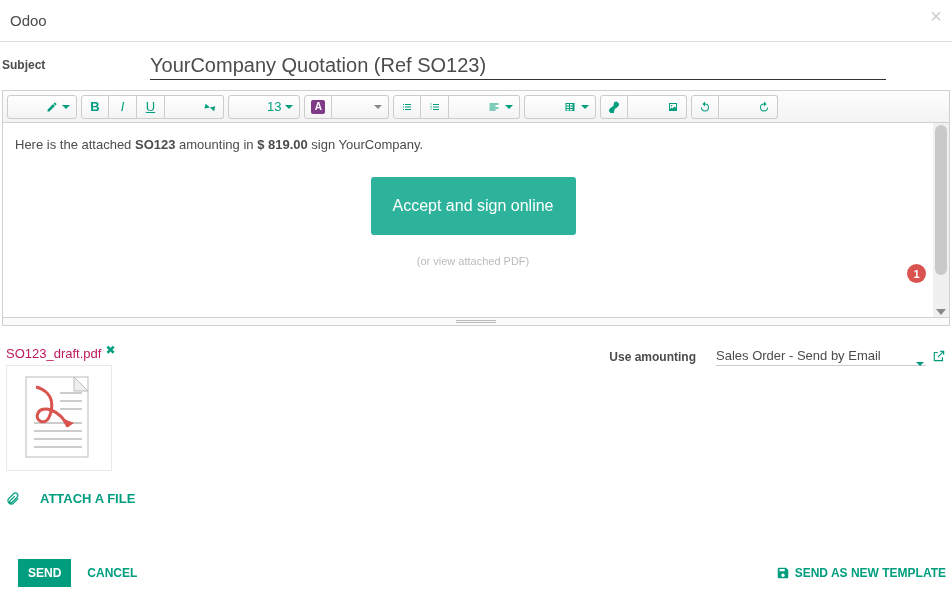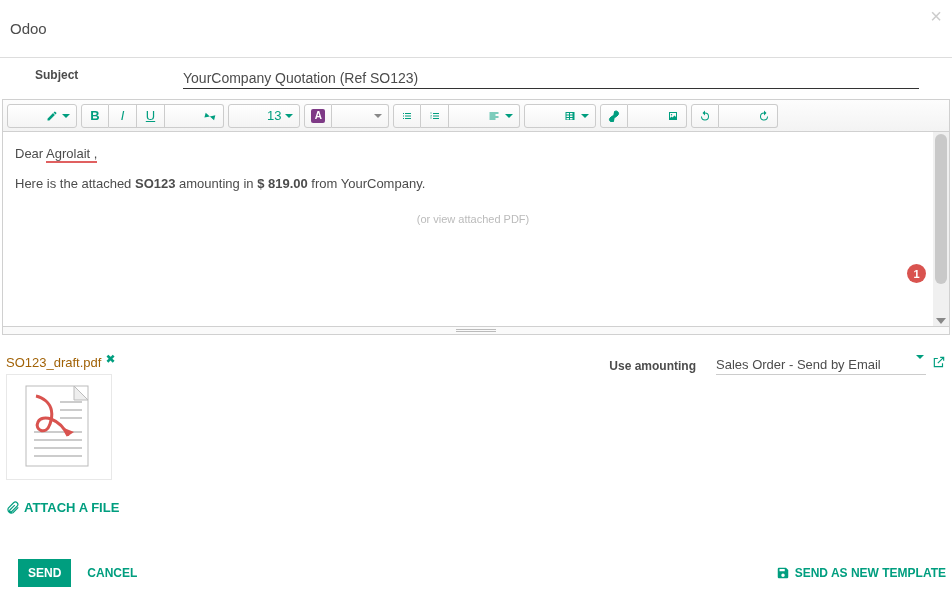--- a/index.html
+++ b/index.html
@@ -1,24 +1,24 @@
 <!DOCTYPE html>
 <html><head>
 <meta charset="utf-8">
 <style>
   * { box-sizing: border-box; margin: 0; padding: 0; }
   body { font-family: -apple-system, BlinkMacSystemFont, "Segoe UI", Arial, sans-serif; font-size: 13px; color: #4c4c4c; background: #fff; width: 952px; height: 597px; overflow: hidden; position: relative; }
 
-  .modal-header { padding: 20px 10px; border-bottom: 1px solid #ddd; position: relative; }
+  .modal-header { padding: 12px 10px; border-bottom: 1px solid #ddd; position: relative; }
   .modal-title { font-size: 15px; color: #4c4c4c; font-weight: 400; }
   .modal-close { position: absolute; right: 10px; top: 6px; font-size: 20px; color: #ccc; cursor: pointer; line-height: 1; }
 
-  .subject-row { display: flex; align-items: flex-start; padding: 10px 2px 6px 2px; margin-left: 33px; }
+  .subject-row { display: flex; align-items: center; padding: 10px 2px 6px 2px; }
   .subject-label { font-weight: 700; font-size: 12px; width: 148px; color: #4c4c4c; padding-bottom: 2px; }
-  .subject-input { flex: 1; border: none; border-bottom: 1px solid #333; font-size: 14px; color: #4c4c4c; padding: 2px 0; outline: none; background: transparent; max-width: 736px; }
+  .subject-input { flex: 1; border: none; border-bottom: 1px solid #333; font-size: 20px; color: #4c4c4c; padding: 2px 0; outline: none; background: transparent; max-width: 736px; }
 
   .editor-box { border: 1px solid #d0d0d0; margin: 4px 2px 0 2px; position: relative; }
   .toolbar { background: linear-gradient(#fdfdfd,#f3f3f3); border-bottom: 1px solid #d0d0d0; padding: 4px 4px; display: flex; gap: 4px; align-items: center; height: 32px; }
   .btn-grp { display: flex; }
   .tbtn { border: 1px solid #ccc; background: linear-gradient(#fff,#f4f4f4); color: #009e7f; height: 24px; min-width: 28px; padding: 0 6px; display: flex; align-items: center; justify-content: center; cursor: pointer; font-size: 13px; }
   .tbtn + .tbtn { border-left: none; }
   .tbtn:first-child { border-radius: 3px 0 0 3px; }
   .tbtn:last-child { border-radius: 0 3px 3px 0; padding-left: 38px; }
   .tbtn.solo { border-radius: 3px; }
   .tbtn .caret { margin-left: 4px; }
@@ -39,28 +39,28 @@
   .or-view { text-align: center; color: #bbb; font-size: 11px; margin-top: 20px; }
 
   .badge { position: absolute; right: 26px; top: 264px; width: 19px; height: 19px; border-radius: 50%; background: #d9534f; color: #fff; font-size: 11px; display: flex; align-items: center; justify-content: center; font-weight: 700; z-index: 5; }
 
   .resize-handle { height: 8px; background: #fafafa; border: 1px solid #d0d0d0; border-top: none; margin: 0 2px; display: flex; align-items: center; justify-content: center; cursor: ns-resize; }
   .resize-handle .grip { width: 40px; height: 3px; border-top: 1px solid #bbb; border-bottom: 1px solid #bbb; }
 
   .mid-row { display: flex; padding: 20px 6px 0 6px; }
   .attach-col { width: 360px; }
   .attach-name-row { display: flex; align-items: center; gap: 4px; margin-bottom: 4px; }
-  .attach-name { color: #a16207; font-size: 13px; }
+  .attach-name { color: #be185d; font-size: 13px; }
   .attach-remove { color: #009e7f; font-size: 12px; cursor: pointer; position: relative; top: -4px; }
   .attach-thumb { width: 106px; height: 106px; border: 1px solid #e8e8e8; background: #fff; display: flex; align-items: center; justify-content: center; }
-  .attach-link { margin-top: 20px; color: #009e7f; font-size: 13px; font-weight: 700; display: flex; align-items: center; gap: 4px; cursor: pointer; }
+  .attach-link { margin-top: 20px; color: #009e7f; font-size: 13px; font-weight: 700; display: flex; align-items: center; gap: 20px; cursor: pointer; }
 
   .template-col { flex: 1; display: flex; align-items: flex-start; gap: 20px; justify-content: flex-end; }
   .template-label { font-weight: 700; font-size: 12px; color: #4c4c4c; padding-top: 4px; }
-  .template-select-wrap { display: flex; align-items: flex-start; gap: 8px; }
+  .template-select-wrap { display: flex; align-items: flex-end; gap: 8px; }
   .template-select { border: none; border-bottom: 1px solid #ccc; width: 210px; font-size: 13px; color: #4c4c4c; padding: 2px 14px 2px 0; background: transparent; outline: none; }
   .select-caret { margin-left: -18px; pointer-events: none; }
   .ext-link { color: #009e7f; cursor: pointer; }
 
   .footer-row { position: absolute; bottom: 0; left: 12px; right: 0; padding: 10px 6px 10px 6px; display: flex; align-items: center; }
   .send-btn { background: #009e7f; color: #fff; border: none; padding: 7px 10px; font-size: 12px; font-weight: 700; cursor: pointer; }
   .cancel-btn { background: transparent; color: #009e7f; border: none; padding: 7px 10px; font-size: 12px; font-weight: 700; cursor: pointer; margin-left: 6px; text-align: right; }
   .save-template { margin-left: auto; color: #009e7f; font-size: 12px; font-weight: 700; display: flex; align-items: center; gap: 5px; cursor: pointer; }
 </style>
 </head>
@@ -164,25 +164,23 @@
         <svg width="14" height="12" viewBox="0 0 24 24">
             <path fill="#009e7f" d="M12 5V1l5 5-5 5V7a6 6 0 1 0 6 6h2a8 8 0 1 1-8-8z"></path>
           </svg>
       </div>
     </div>
   </div>
 
   <div class="editor-content">
     <div class="body-text">
       <p>
-        <span>Dear </span><span class="underline-red">Agrolait ,</span>
+        <span>Here is the attached </span><b>SO123</b><span> amounting in </span><b>$ 819.00</b><span> sign YourCompany.</span>
       </p>
-      <p>
-        <span>Here is the attached </span><b>SO123</b><span> amounting in </span><b>$ 819.00</b><span> from YourCompany.</span>
-      </p>
+      <button class="accept-btn">Accept and sign online</button>
       <div class="or-view">(or view attached PDF)</div>
     </div>
     <div class="editor-scroll">
       <div class="thumb"></div>
       <div class="arrow"></div>
     </div>
   </div>
 </div>
 
 <div class="badge">1</div>

